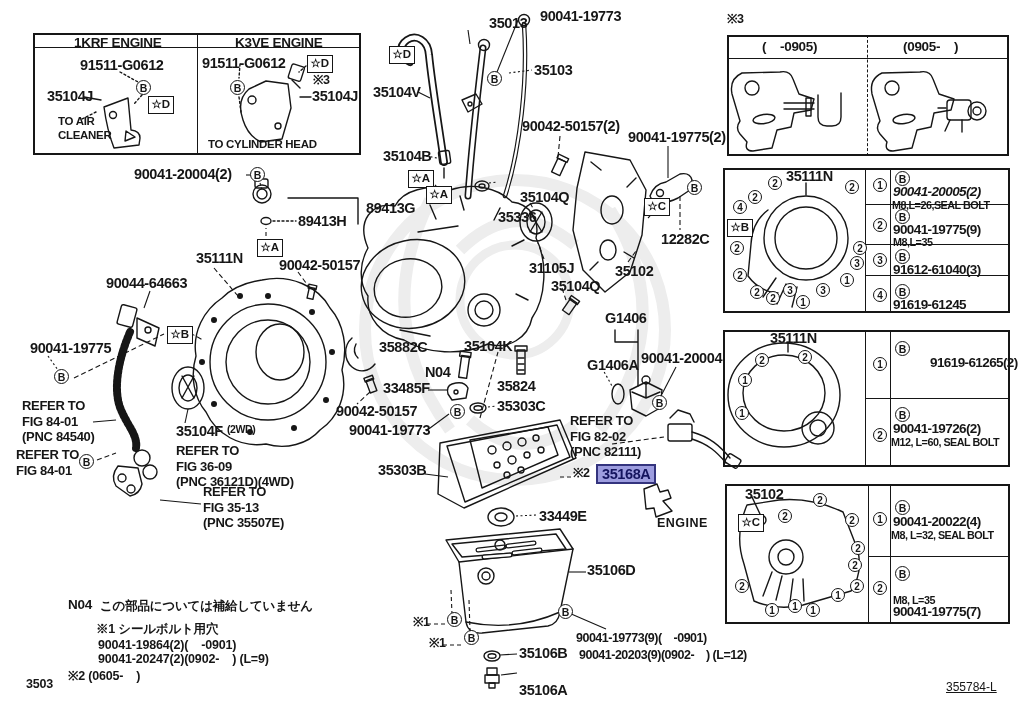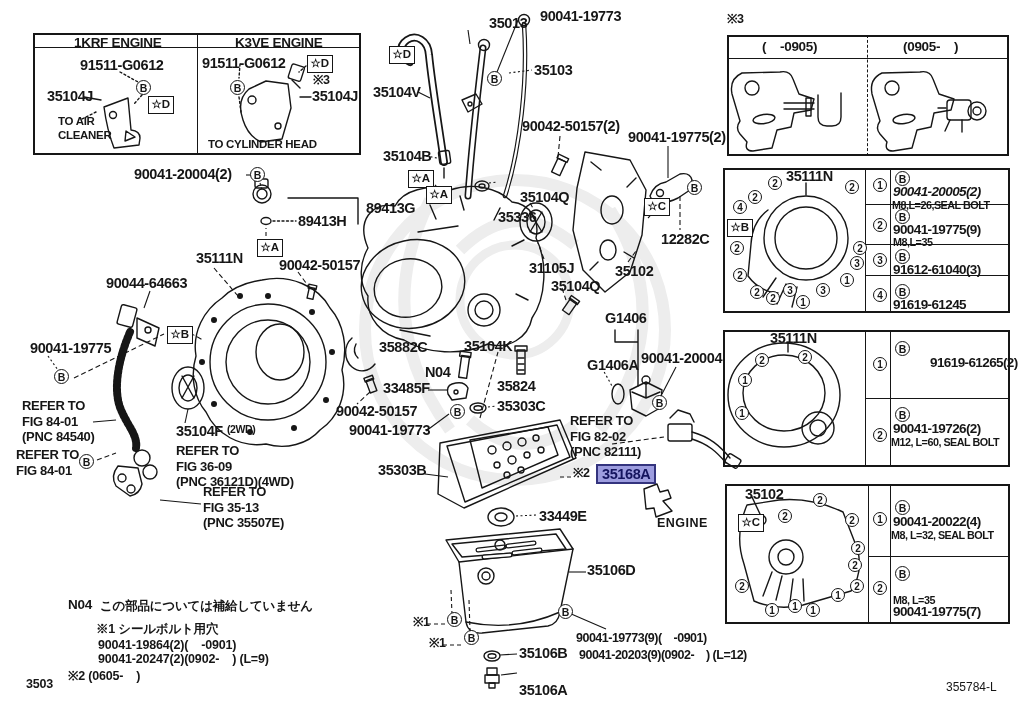--- a/index.html
+++ b/index.html
@@ -364,21 +364,21 @@
 <div class="lbl sm" style="left:657px;top:517px;letter-spacing:0.5px;">ENGINE</div>
 
 <div class="note" style="left:68px;top:597px;font-size:13.5px;">N04</div>
 <div class="note" style="left:100px;top:598px;">この部品については補給していません</div>
 <div class="note" style="left:96px;top:621px;">※1 シールボルト用穴</div>
 <div class="note" style="left:98px;top:638px;">90041-19864(2)(    -0901)</div>
 <div class="note" style="left:98px;top:652px;">90041-20247(2)(0902-    ) (L=9)</div>
 <div class="note" style="left:68px;top:667px;">※2 (0605-    )</div>
 
 <div class="note" style="left:26px;top:677px;">3503</div>
-<div class="plain" style="left:946px;top:680px;">355784-L</div>
+<div class="plain" style="left:946px;top:680px;text-decoration:underline;">355784-L</div>
 
 <div>
       <div class="lbl" style="left: 448px; top: 16px; margin-left: 41px;">35013</div>
       <div class="lbl" style="left: 540px; top: 9px;">90041-19773</div>
       <div class="lbl" style="left: 534px; top: 63px;">35103</div>
       <div class="lbl" style="left: 373px; top: 85px;">35104V</div>
       <div class="lbl" style="left: 522px; top: 119px;">90042-50157(2)</div>
       <div class="lbl" style="left: 628px; top: 130px;">90041-19775(2)</div>
       <div class="lbl" style="left: 383px; top: 149px;">35104B</div>
       <div class="lbl" style="left: 498px; top: 176px; margin-top: 34px;">35336</div>

